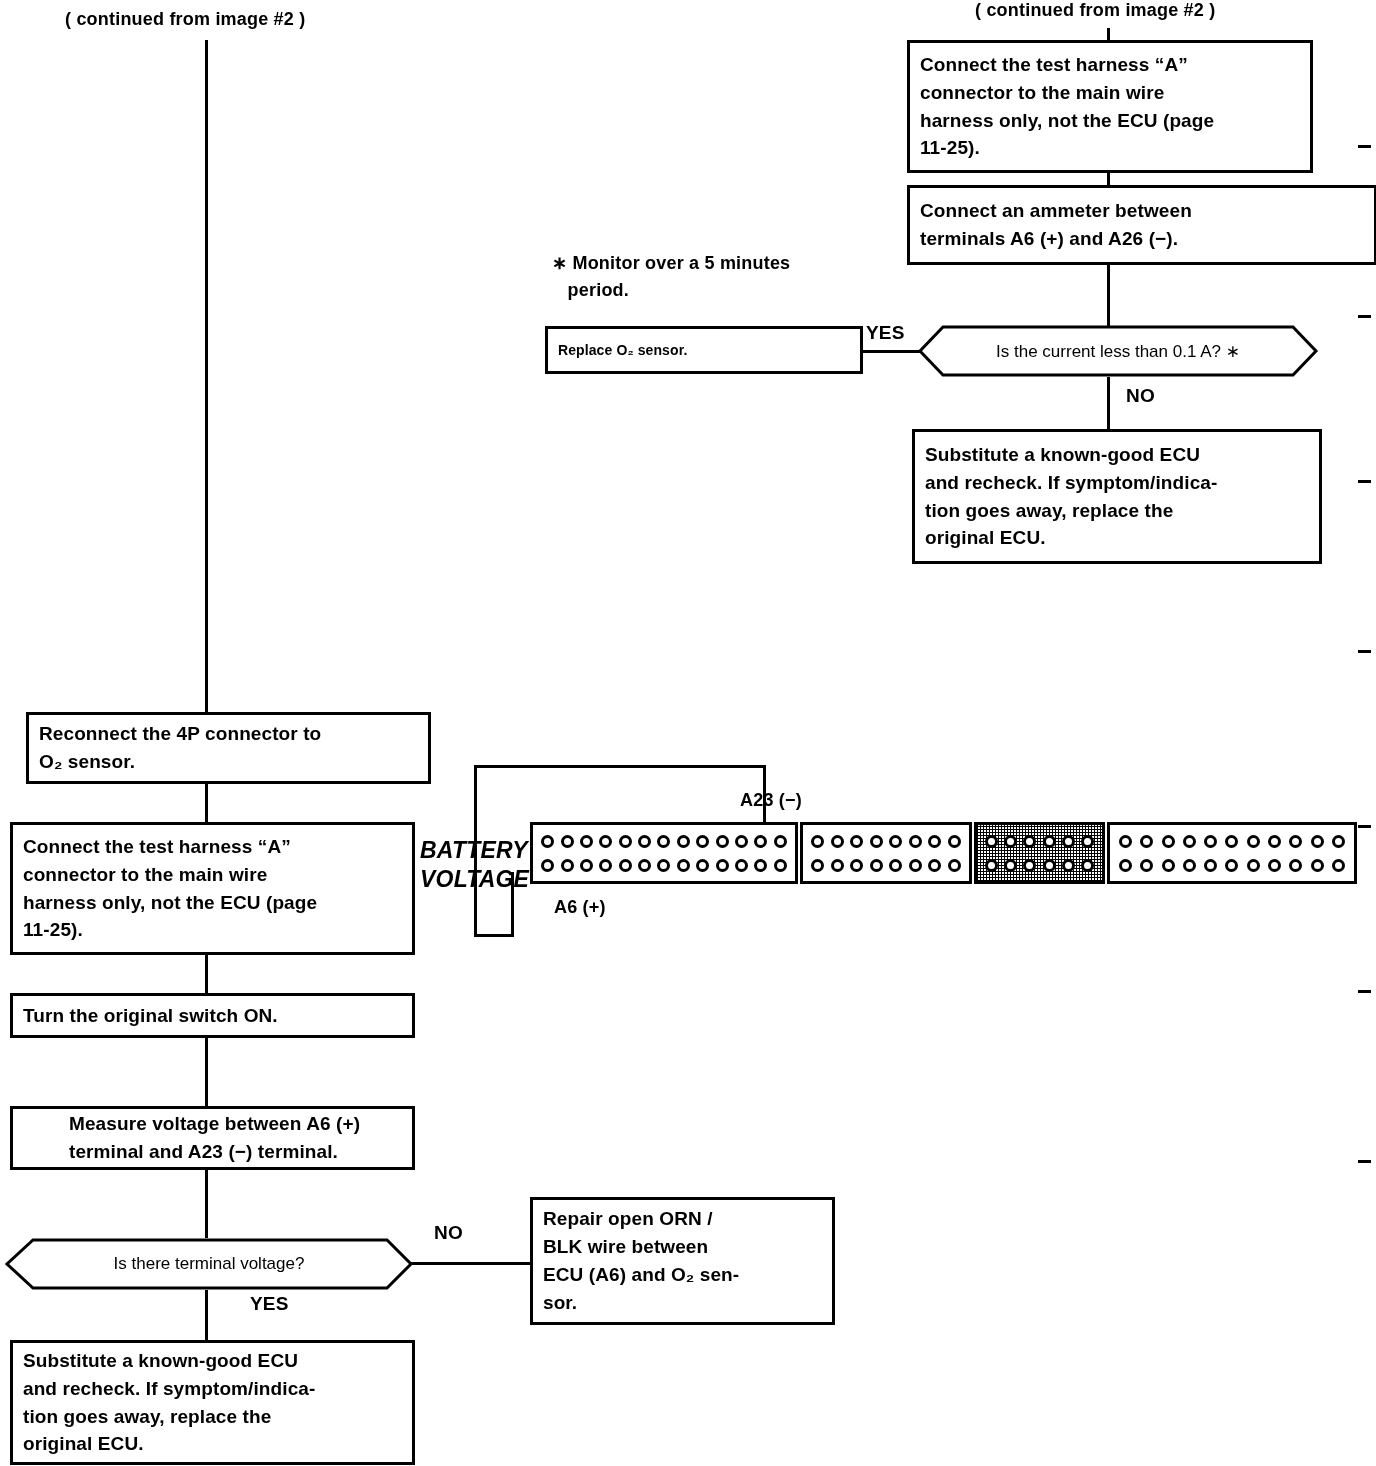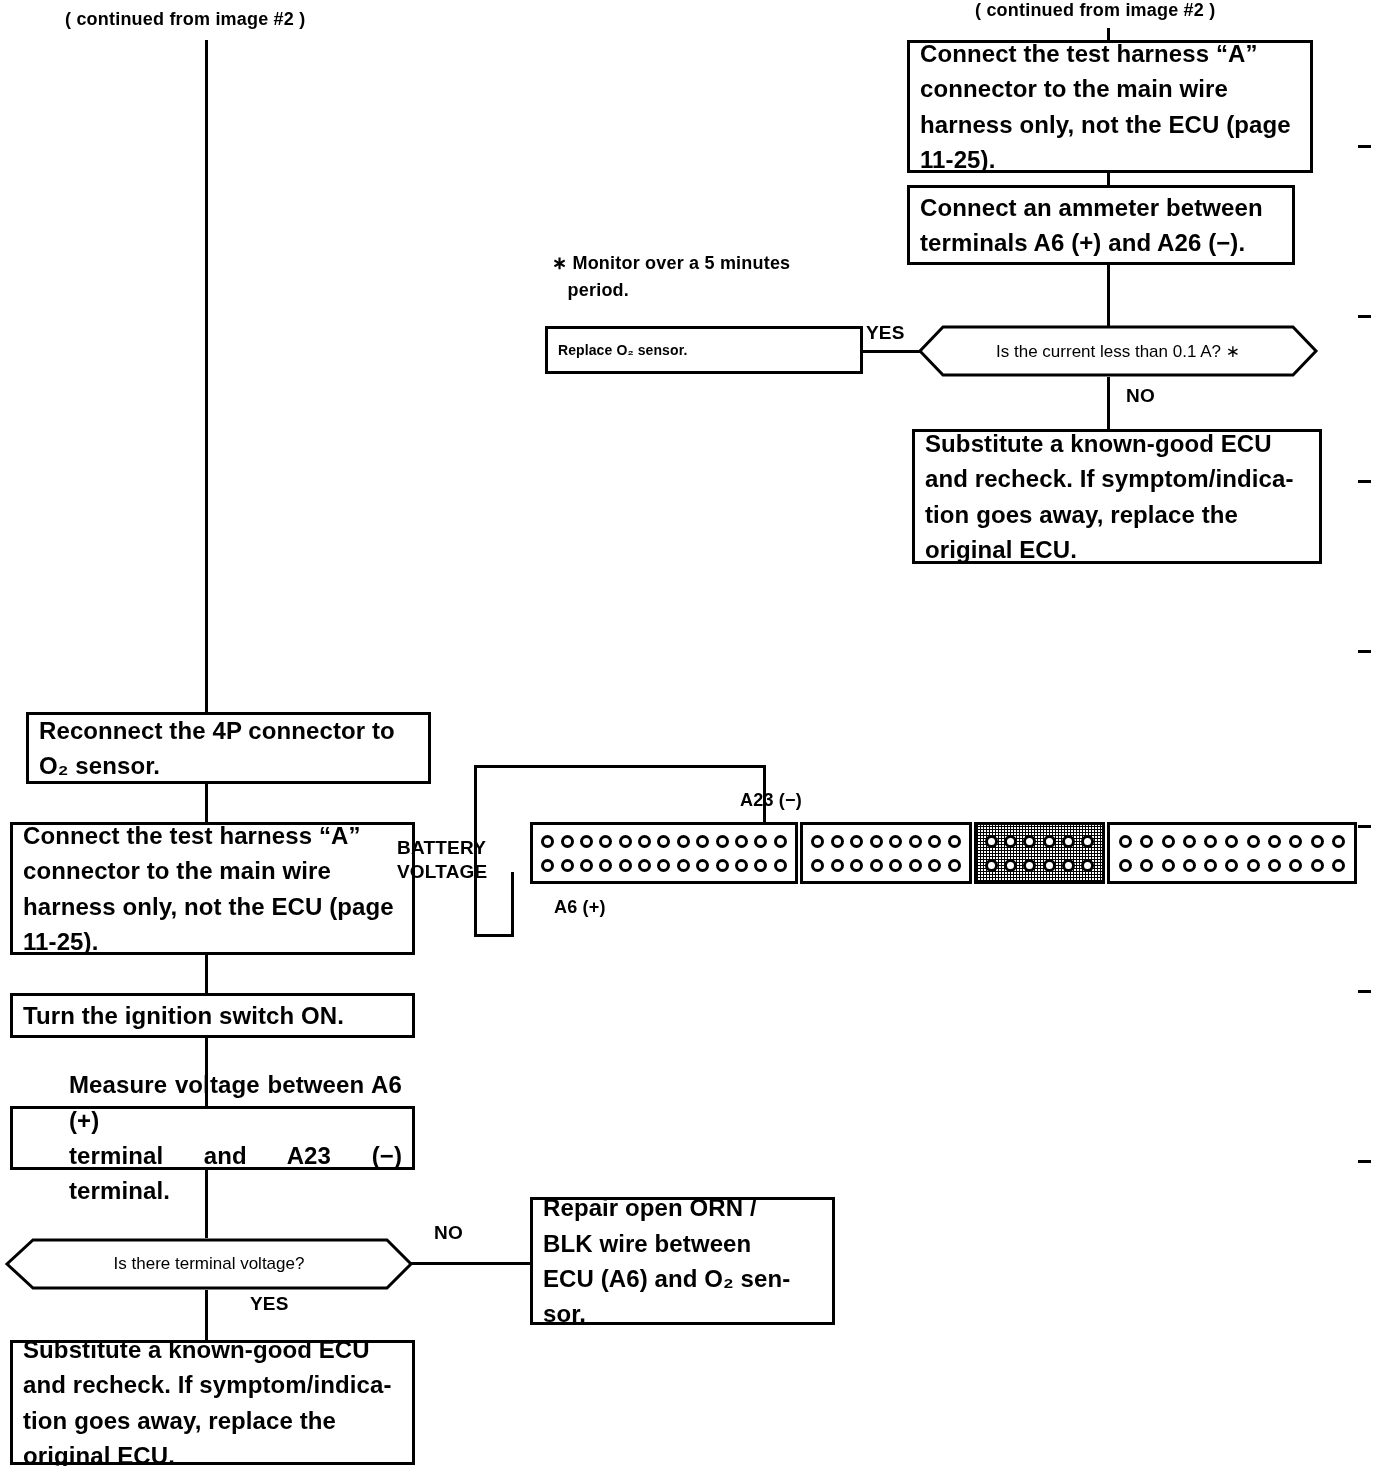--- a/index.html
+++ b/index.html
@@ -24,21 +24,21 @@
     box-sizing: border-box;
     border: 3px solid #000;
     background: #fff;
     display: flex;
     align-items: center;
   }
   .box .txt {
     display: block;
     width: 100%;
     padding: 0 10px;
-    font-size: 24px;
+    font-size: 19px;
     font-weight: bold;
     line-height: 1.47;
     letter-spacing: 0.1px;
     text-align: justify;
     text-justify: inter-word;
     white-space: pre-line;
   }
 
   .vline {
     position: absolute;
@@ -133,21 +133,21 @@
 
   <div class="box" style="left:907px; top:40px; width:406px; height:133px;">
     <span class="txt">Connect  the  test  harness  “A”
 connector  to  the  main  wire
 harness only, not the ECU (page
 11-25).</span>
   </div>
 
   <div class="vline" style="left:1107px; top:173px; height:12px;"></div>
 
-  <div class="box" style="left:907px; top:185px; width:388px; height:80px;align-items:center;">
+  <div class="box" style="left:907px; top:185px; width:470px; height:80px;align-items:center;">
     <span class="txt">Connect  an  ammeter  between
 terminals A6 (+) and A26 (−).</span>
   </div>
 
   <div class="vline" style="left:1107px; top:265px; height:61px;"></div>
 
   <div class="label reg" style="left:552px; top:250px; font-size:18px; font-weight:bold; line-height:1.5;">∗ Monitor over a 5 minutes
    period.</div>
 
   <div class="hex" style="left:918px; top:325px; width:400px; height:52px;">
@@ -186,21 +186,21 @@
   <div class="box" style="left:10px; top:822px; width:405px; height:133px;">
     <span class="txt">Connect  the  test  harness  “A”
 connector  to  the  main  wire
 harness only, not the ECU (page
 11-25).</span>
   </div>
 
   <div class="vline" style="left:205px; top:955px; height:38px;"></div>
 
   <div class="box" style="left:10px; top:993px; width:405px; height:45px;">
-    <span class="txt nojust">Turn the ignition switch ON.</span>
+    <span class="txt nojust">Turn the original switch ON.</span>
   </div>
 
   <div class="vline" style="left:205px; top:1038px; height:68px;"></div>
 
   <div class="box" style="left:10px; top:1106px; width:405px; height:64px;padding-left:46px;">
     <span class="txt nojust">Measure voltage between A6 (+)
 terminal and A23 (−) terminal.</span>
   </div>
 
   <div class="vline" style="left:205px; top:1170px; height:68px;"></div>
@@ -231,21 +231,21 @@
 tion  goes  away,  replace  the
 original ECU.</span>
   </div>
 
   <div class="vline" style="left:474px; top:765px; height:172px;"></div>
   <div class="hline" style="left:474px; top:765px; width:292px;"></div>
   <div class="vline" style="left:763px; top:765px; height:58px;"></div>
   <div class="hline" style="left:474px; top:934px; width:40px;"></div>
   <div class="vline" style="left:511px; top:872px; height:65px;"></div>
 
-  <div class="label" style="left:397px; top:836px; line-height:1.25; font-size:19px;">BATTERY
+  <div class="label" style="left:420px; top:836px; line-height:1.25; font-size:23px;font-style:italic;">BATTERY
 VOLTAGE</div>
 
   <div class="label" style="left:740px; top:790px; font-size:18px;">A23 (−)</div>
 
   <div class="label" style="left:554px; top:897px; font-size:18px;">A6 (+)</div>
 
   <div id="connector-assembly" style="left:0; top:0; width:1376px; height:1466px;">
     <div class="conn-block" id="block-1" style="left:530px; top:822px; width:268px; height:62px;">
         <div class="pin-row">
           <div class="pin"></div>

